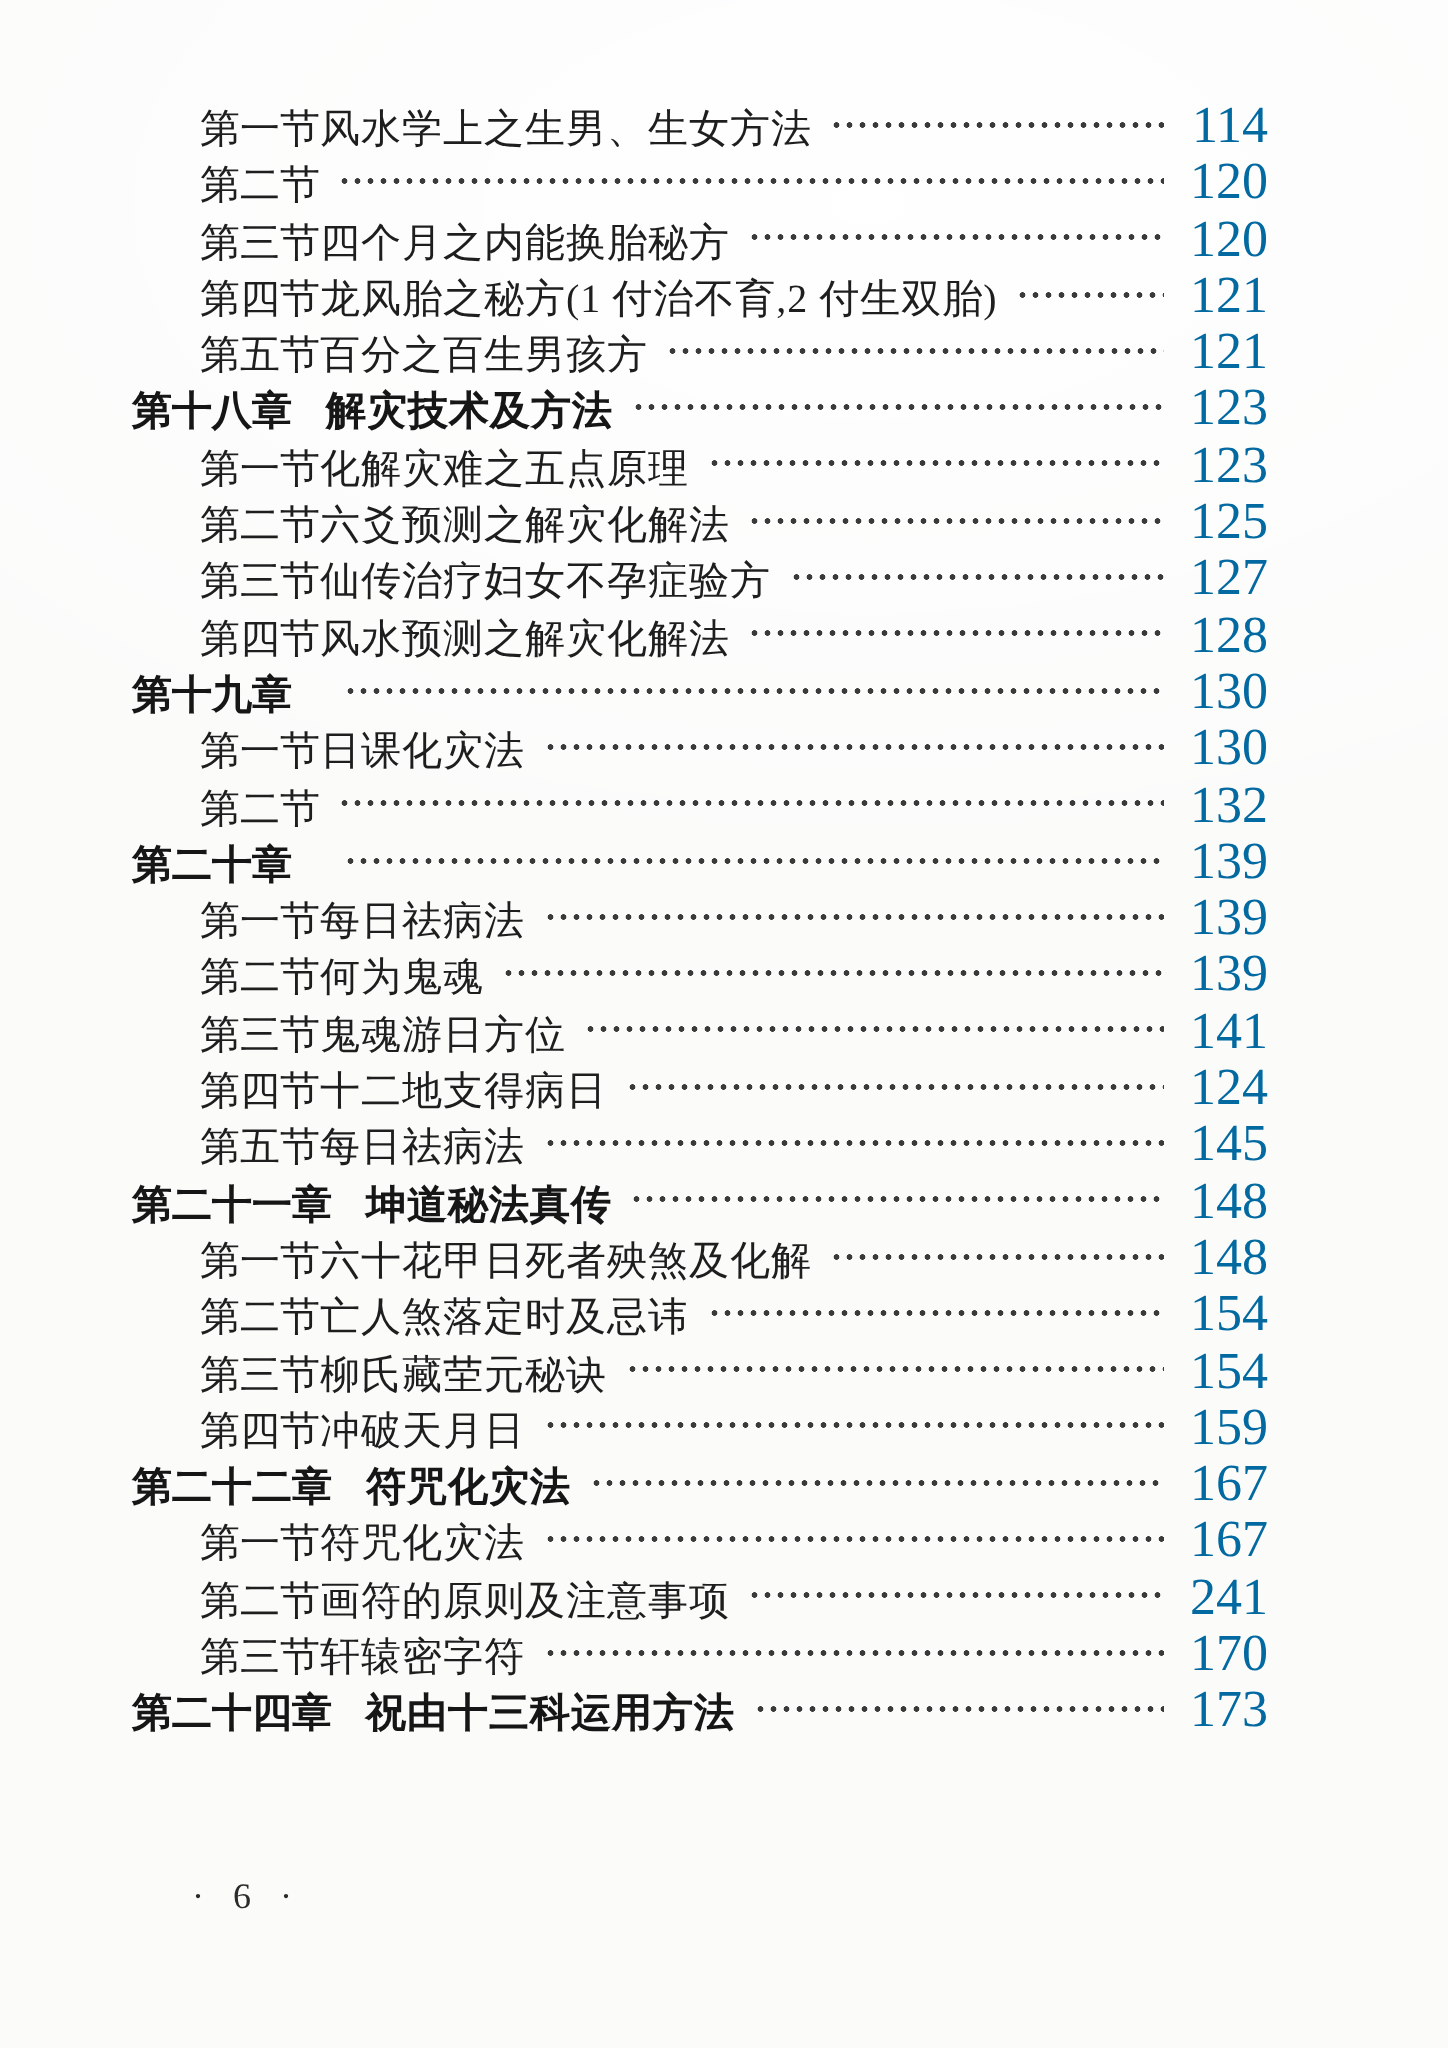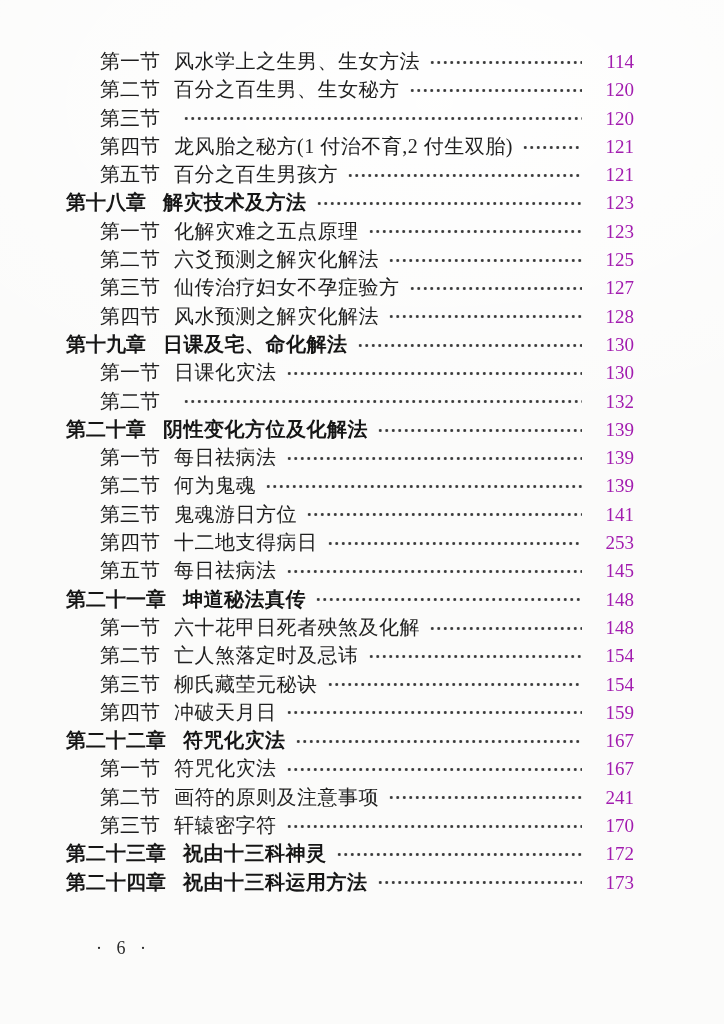--- a/index.html
+++ b/index.html
@@ -39,21 +39,21 @@
     font-size: 20px;
   }
   .row.chapter {
     padding-left: 0;
     font-family: "Liberation Sans", "DejaVu Sans", sans-serif;
     font-weight: 700;
     font-size: 20px;
     color: #161616;
   }
   .label {
-    margin-right: 14px;
+    margin-right: 0;
     flex: 0 0 auto;
   }
   .row.chapter .label {
     margin-right: 17px;
   }
   .title {
     flex: 0 0 auto;
     letter-spacing: 0.5px;
   }
   .leader {
@@ -66,22 +66,22 @@
     background-size: 6.5px 7px;
     background-repeat: repeat-x;
     background-position: left center;
   }
   .pagenum {
     flex: 0 0 auto;
     width: 42px;
     text-align: right;
     font-family: "Liberation Serif", "DejaVu Serif", serif;
     font-weight: 400;
-    font-size: 19px;
-    color: #a21caf;
+    font-size: 26px;
+    color: #0369a1;
   }
   .footer {
     position: absolute;
     left: 96px;
     top: 938px;
     font-family: "Liberation Serif", "DejaVu Serif", serif;
     font-size: 18px;
     letter-spacing: 5px;
     color: #2b2b2b;
   }
@@ -92,26 +92,26 @@
 <div class="page">
   <div class="toc">
       <div class="row section">
     <span class="label">第一节</span>
     <span class="title">风水学上之生男、生女方法</span>
     <span class="leader"></span>
     <span class="pagenum">114</span>
   </div>
       <div class="row section">
     <span class="label">第二节</span>
-    <span class="title">百分之百生男、生女秘方</span>
     <span class="leader"></span>
     <span class="pagenum">120</span>
   </div>
       <div class="row section">
     <span class="label">第三节</span>
+    <span class="title">四个月之内能换胎秘方</span>
     <span class="leader"></span>
     <span class="pagenum">120</span>
   </div>
       <div class="row section">
     <span class="label">第四节</span>
     <span class="title">龙风胎之秘方(1 付治不育,2 付生双胎)</span>
     <span class="leader"></span>
     <span class="pagenum">121</span>
   </div>
       <div class="row section">
@@ -145,38 +145,36 @@
     <span class="pagenum">127</span>
   </div>
       <div class="row section">
     <span class="label">第四节</span>
     <span class="title">风水预测之解灾化解法</span>
     <span class="leader"></span>
     <span class="pagenum">128</span>
   </div>
       <div class="row chapter">
     <span class="label">第十九章</span>
-    <span class="title">日课及宅、命化解法</span>
     <span class="leader"></span>
     <span class="pagenum">130</span>
   </div>
       <div class="row section">
     <span class="label">第一节</span>
     <span class="title">日课化灾法</span>
     <span class="leader"></span>
     <span class="pagenum">130</span>
   </div>
       <div class="row section">
     <span class="label">第二节</span>
     <span class="leader"></span>
     <span class="pagenum">132</span>
   </div>
       <div class="row chapter">
     <span class="label">第二十章</span>
-    <span class="title">阴性变化方位及化解法</span>
     <span class="leader"></span>
     <span class="pagenum">139</span>
   </div>
       <div class="row section">
     <span class="label">第一节</span>
     <span class="title">每日祛病法</span>
     <span class="leader"></span>
     <span class="pagenum">139</span>
   </div>
       <div class="row section">
@@ -188,21 +186,21 @@
       <div class="row section">
     <span class="label">第三节</span>
     <span class="title">鬼魂游日方位</span>
     <span class="leader"></span>
     <span class="pagenum">141</span>
   </div>
       <div class="row section">
     <span class="label">第四节</span>
     <span class="title">十二地支得病日</span>
     <span class="leader"></span>
-    <span class="pagenum">253</span>
+    <span class="pagenum">124</span>
   </div>
       <div class="row section">
     <span class="label">第五节</span>
     <span class="title">每日祛病法</span>
     <span class="leader"></span>
     <span class="pagenum">145</span>
   </div>
       <div class="row chapter">
     <span class="label">第二十一章</span>
     <span class="title">坤道秘法真传</span>
@@ -249,26 +247,20 @@
     <span class="label">第二节</span>
     <span class="title">画符的原则及注意事项</span>
     <span class="leader"></span>
     <span class="pagenum">241</span>
   </div>
       <div class="row section">
     <span class="label">第三节</span>
     <span class="title">轩辕密字符</span>
     <span class="leader"></span>
     <span class="pagenum">170</span>
-  </div>
-      <div class="row chapter">
-    <span class="label">第二十三章</span>
-    <span class="title">祝由十三科神灵</span>
-    <span class="leader"></span>
-    <span class="pagenum">172</span>
   </div>
       <div class="row chapter">
     <span class="label">第二十四章</span>
     <span class="title">祝由十三科运用方法</span>
     <span class="leader"></span>
     <span class="pagenum">173</span>
   </div>
     </div>
   <div class="footer">· 6 ·</div>
 </div>

